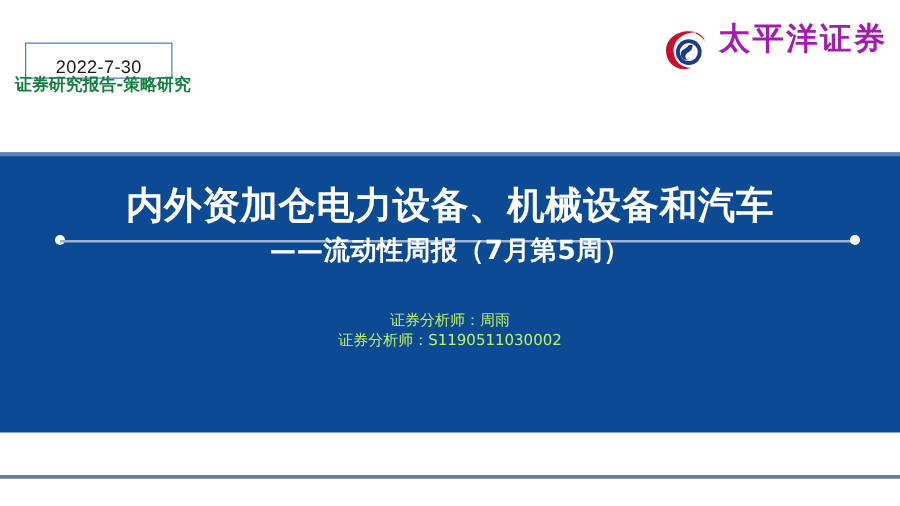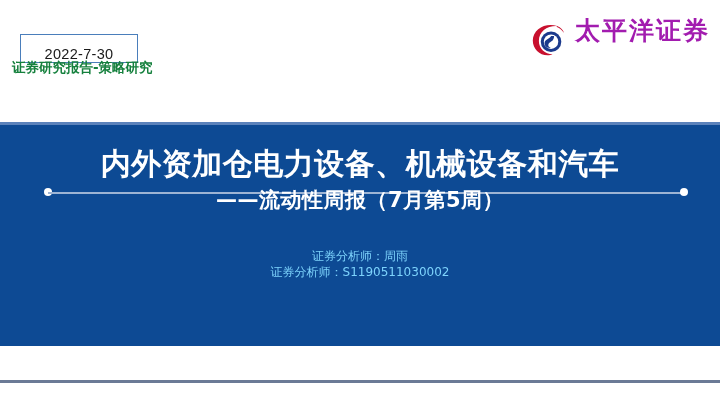--- a/index.html
+++ b/index.html
@@ -171,21 +171,21 @@
 
   #analyst-block {
     position: absolute;
     left: 0;
     top: 126px;
     width: 720px;
     text-align: center;
   }
   #analyst-block .meta-line {
     font-size: 12px;
-    color: #7dd3fc;
+    color: #bef264;
     line-height: 16px;
     white-space: nowrap;
     font-family: "DejaVu Sans", "Liberation Sans", sans-serif;
   }
 
   
   #footer-rule {
     position: absolute;
     left: 0;
     top: 380px;

